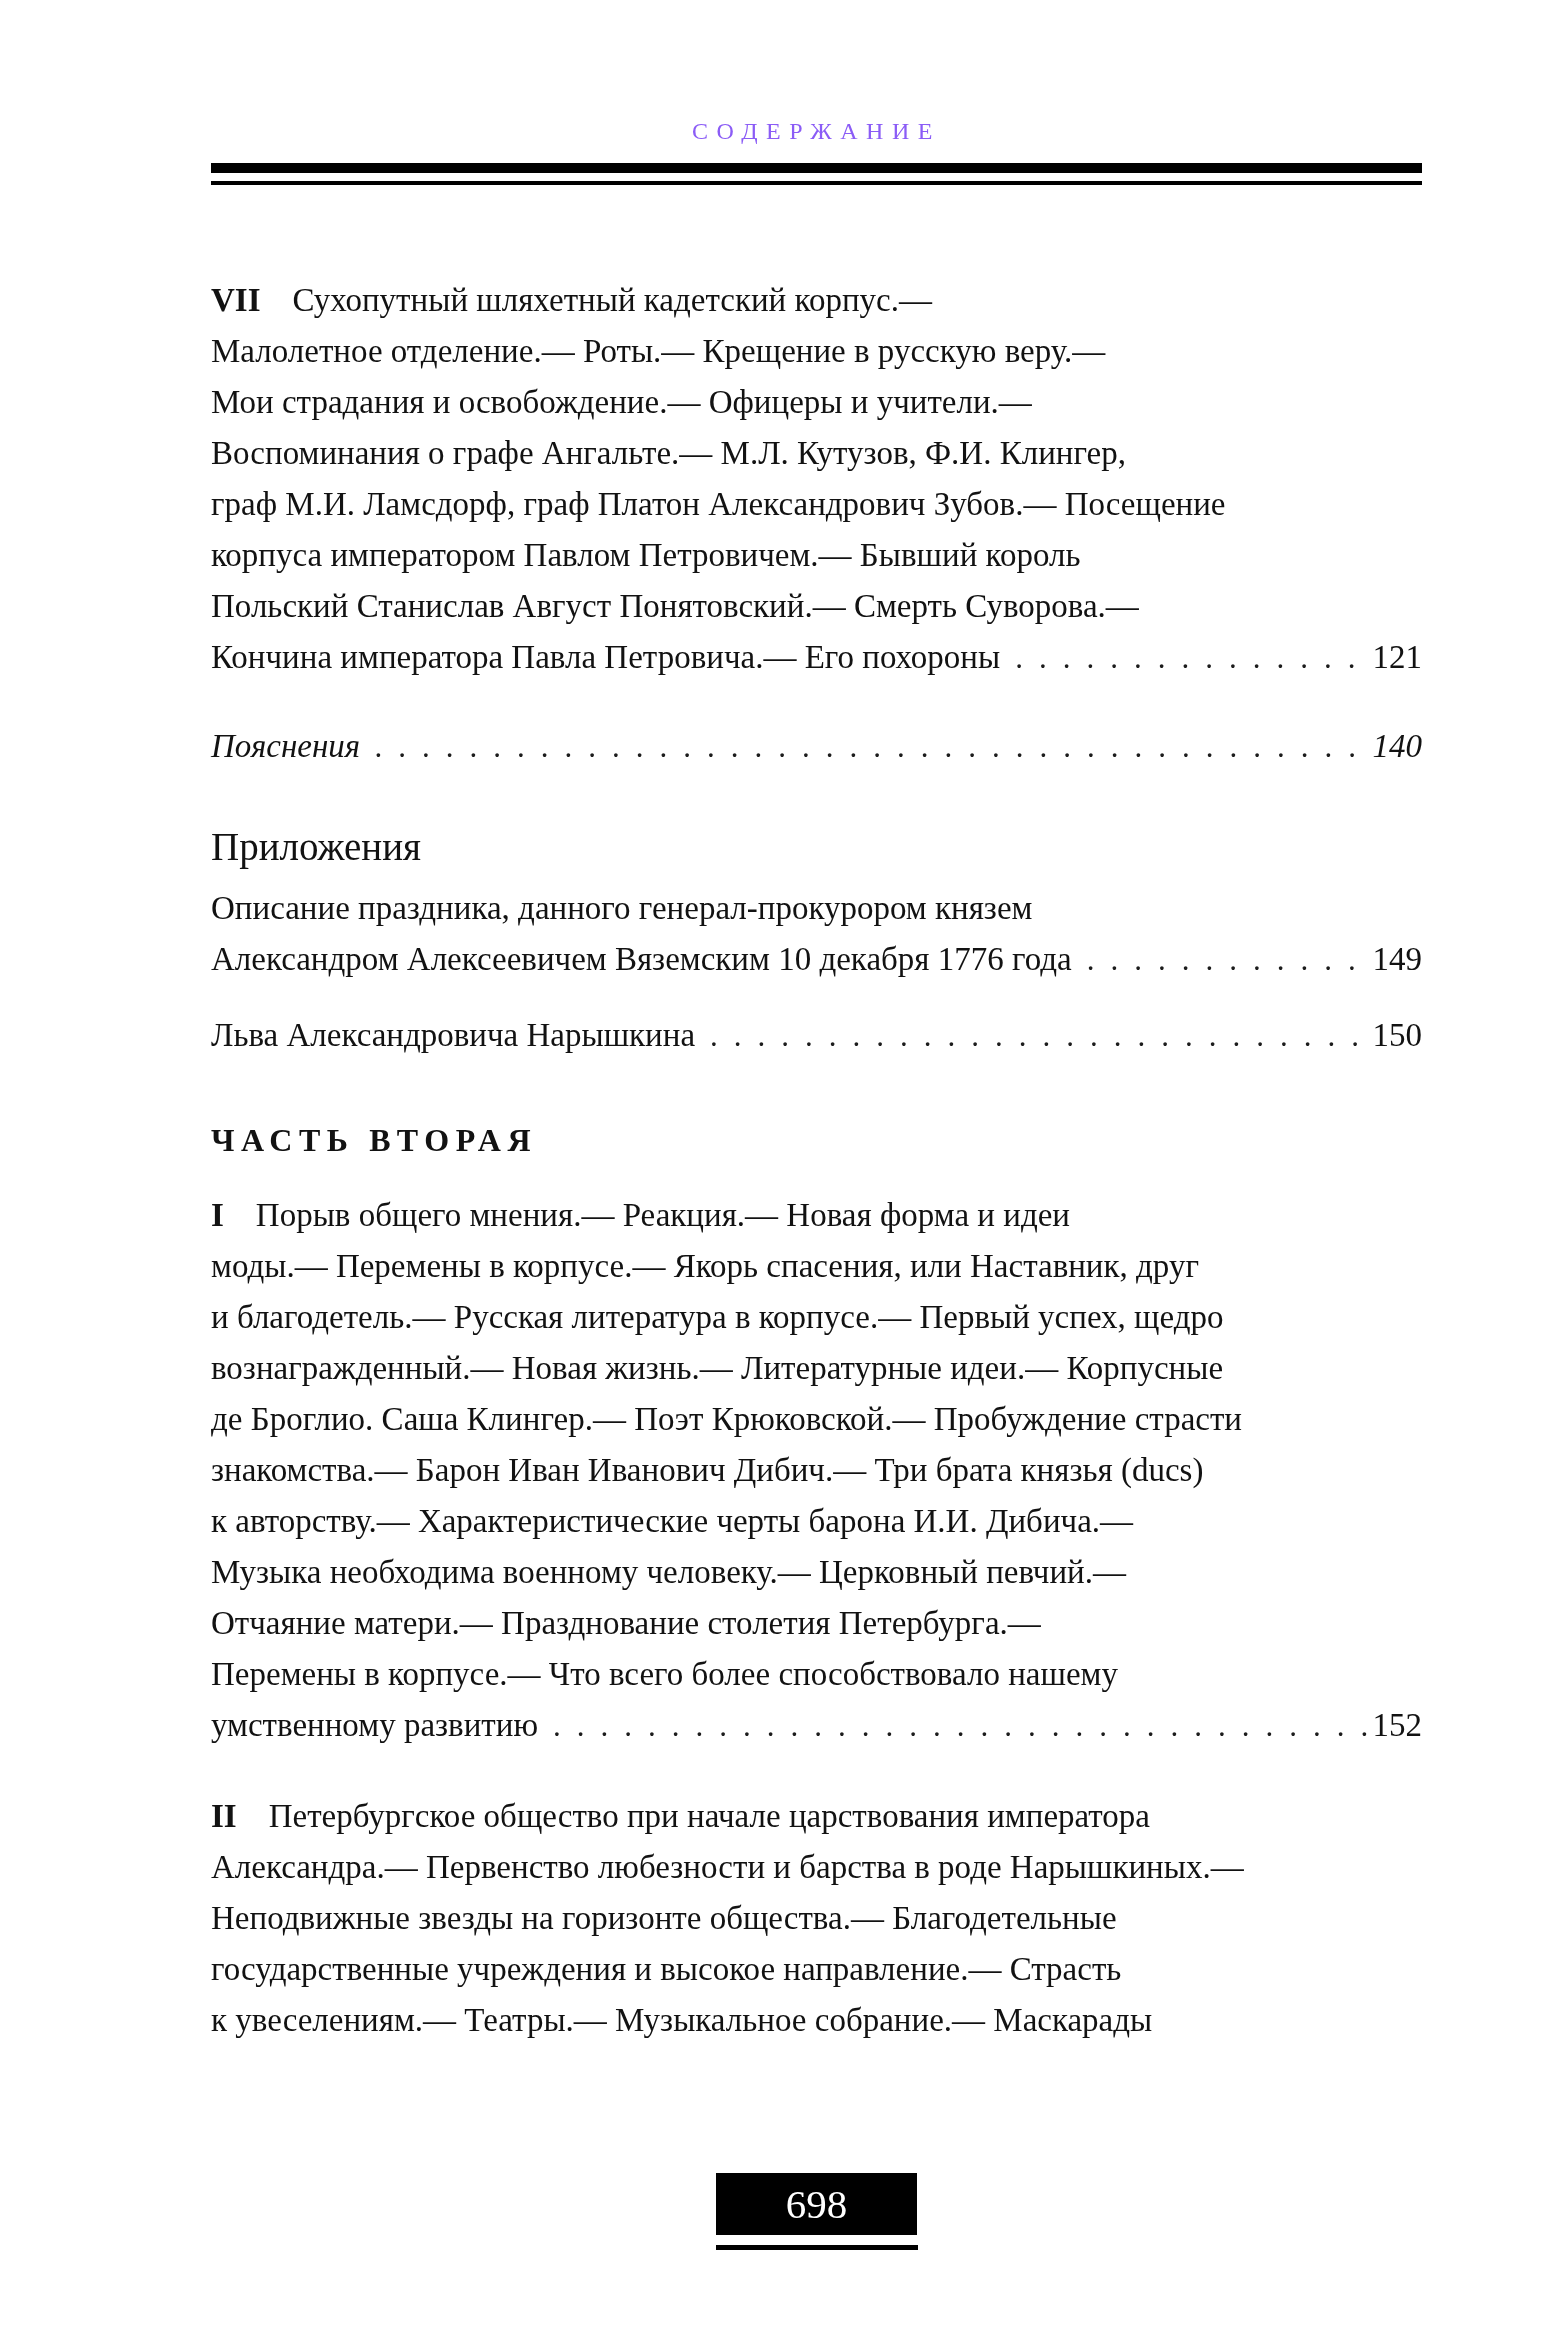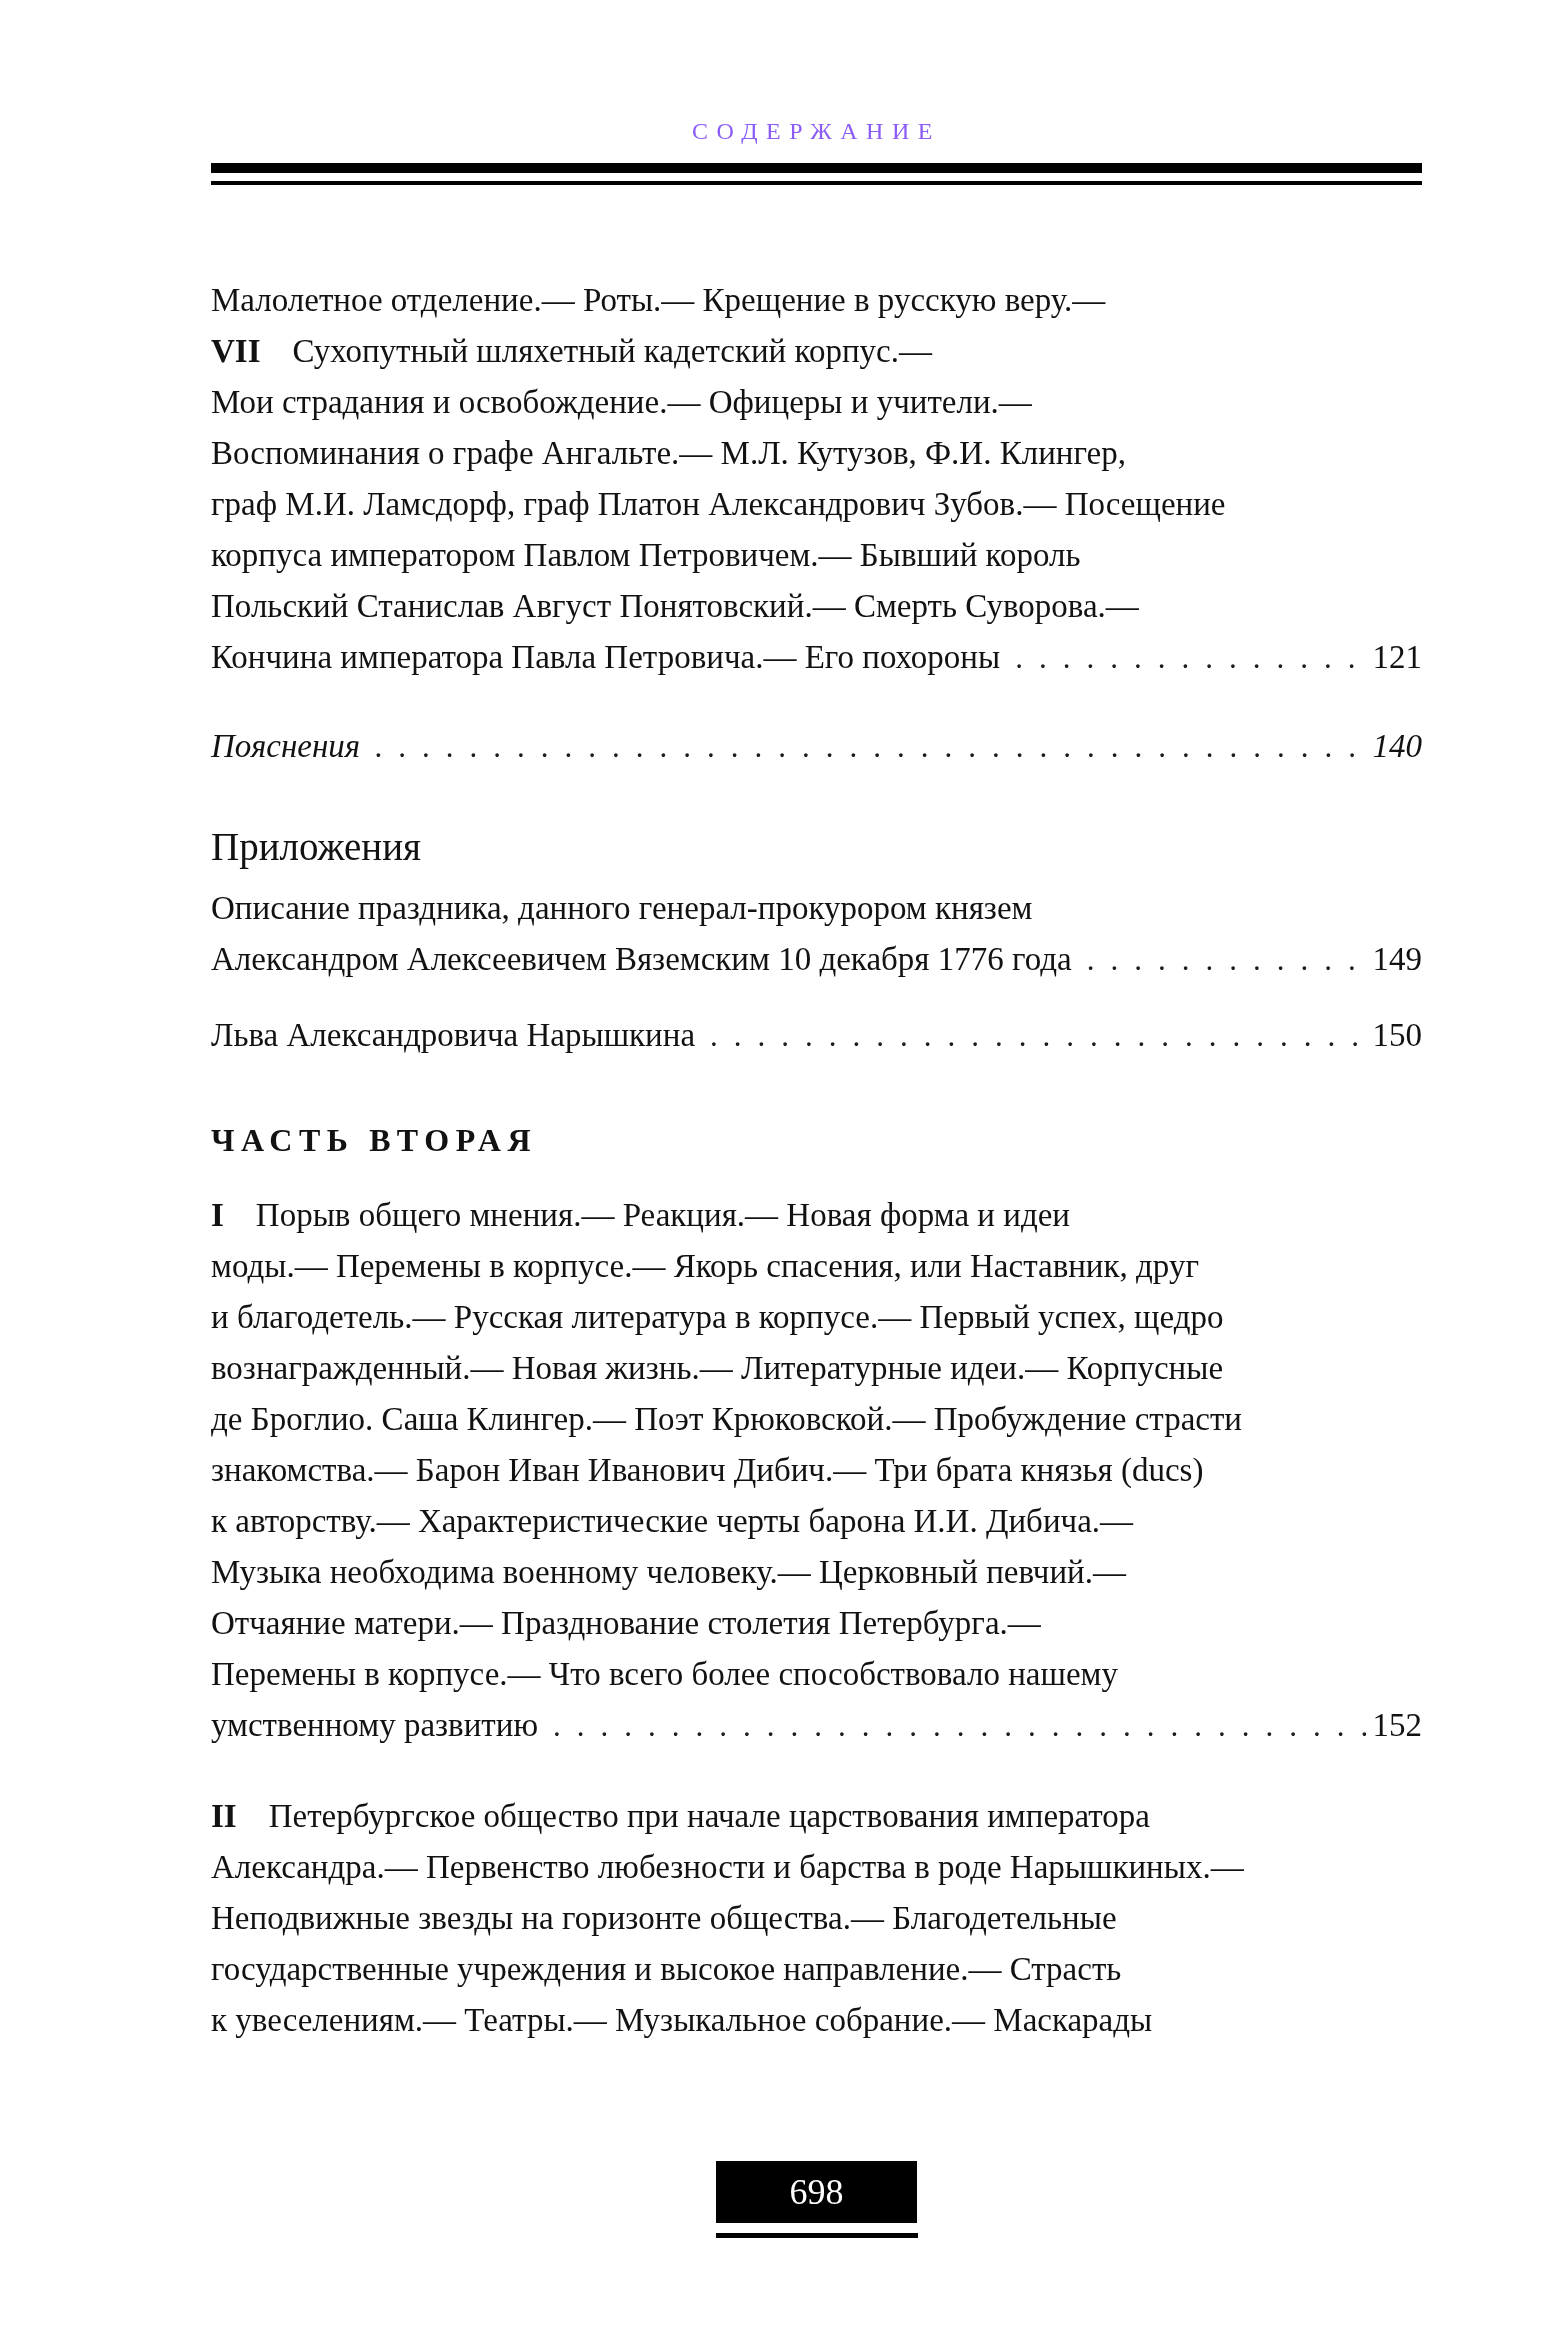--- a/index.html
+++ b/index.html
@@ -28,35 +28,35 @@
   .line .text { flex:0 0 auto; }
   .numeral { font-weight:bold; margin-right:32px; }
   .leader {
     flex:1 1 auto; overflow:hidden; white-space:nowrap;
     letter-spacing:16px; padding:0 11.4px 0 15px; font-size:31px; color:#1c1c1c;
   }
   .page-ref { flex:0 0 auto; min-width:55px; text-align:right; }
   .footer { position:absolute; left:211px; top:2161px; width:1211px;
     display:flex; flex-direction:column; align-items:center; }
   .folio-box { width:201px; height:62px; background:#000; color:#fff;
-    display:flex; align-items:center; justify-content:center; font-size:36px; }
+    display:flex; align-items:center; justify-content:center; font-size:41px;margin-top:12px; }
   .folio-rule { margin-top:9.5px; width:202px; height:5.7px; background:#000; }
 </style>
 </head>
 <body>
 
 <div class="page">
   <div class="content">
     <div class="doc-header">СОДЕРЖАНИЕ</div>
     <div class="rule-thick"></div>
     <div class="rule-thin"></div>
     <div class="sections">
         <div class="sec entry">
+          <div class="line"><span class="numeral">VII</span><span class="text">Сухопутный шляхетный кадетский корпус.—</span></div>
           <div class="line"><span class="text">Малолетное отделение.— Роты.— Крещение в русскую веру.—</span></div>
-          <div class="line"><span class="numeral">VII</span><span class="text">Сухопутный шляхетный кадетский корпус.—</span></div>
           <div class="line"><span class="text">Мои страдания и освобождение.— Офицеры и учители.—</span></div>
           <div class="line"><span class="text">Воспоминания о графе Ангальте.— М.Л. Кутузов, Ф.И. Клингер,</span></div>
           <div class="line"><span class="text">граф М.И. Ламсдорф, граф Платон Александрович Зубов.— Посещение</span></div>
           <div class="line"><span class="text">корпуса императором Павлом Петровичем.— Бывший король</span></div>
           <div class="line"><span class="text">Польский Станислав Август Понятовский.— Смерть Суворова.—</span></div>
           <div class="line with-page">
             <span class="text">Кончина императора Павла Петровича.— Его похороны</span>
             <span class="leader">..........................................................................................</span>
             <span class="page-ref">121</span>
           </div>

